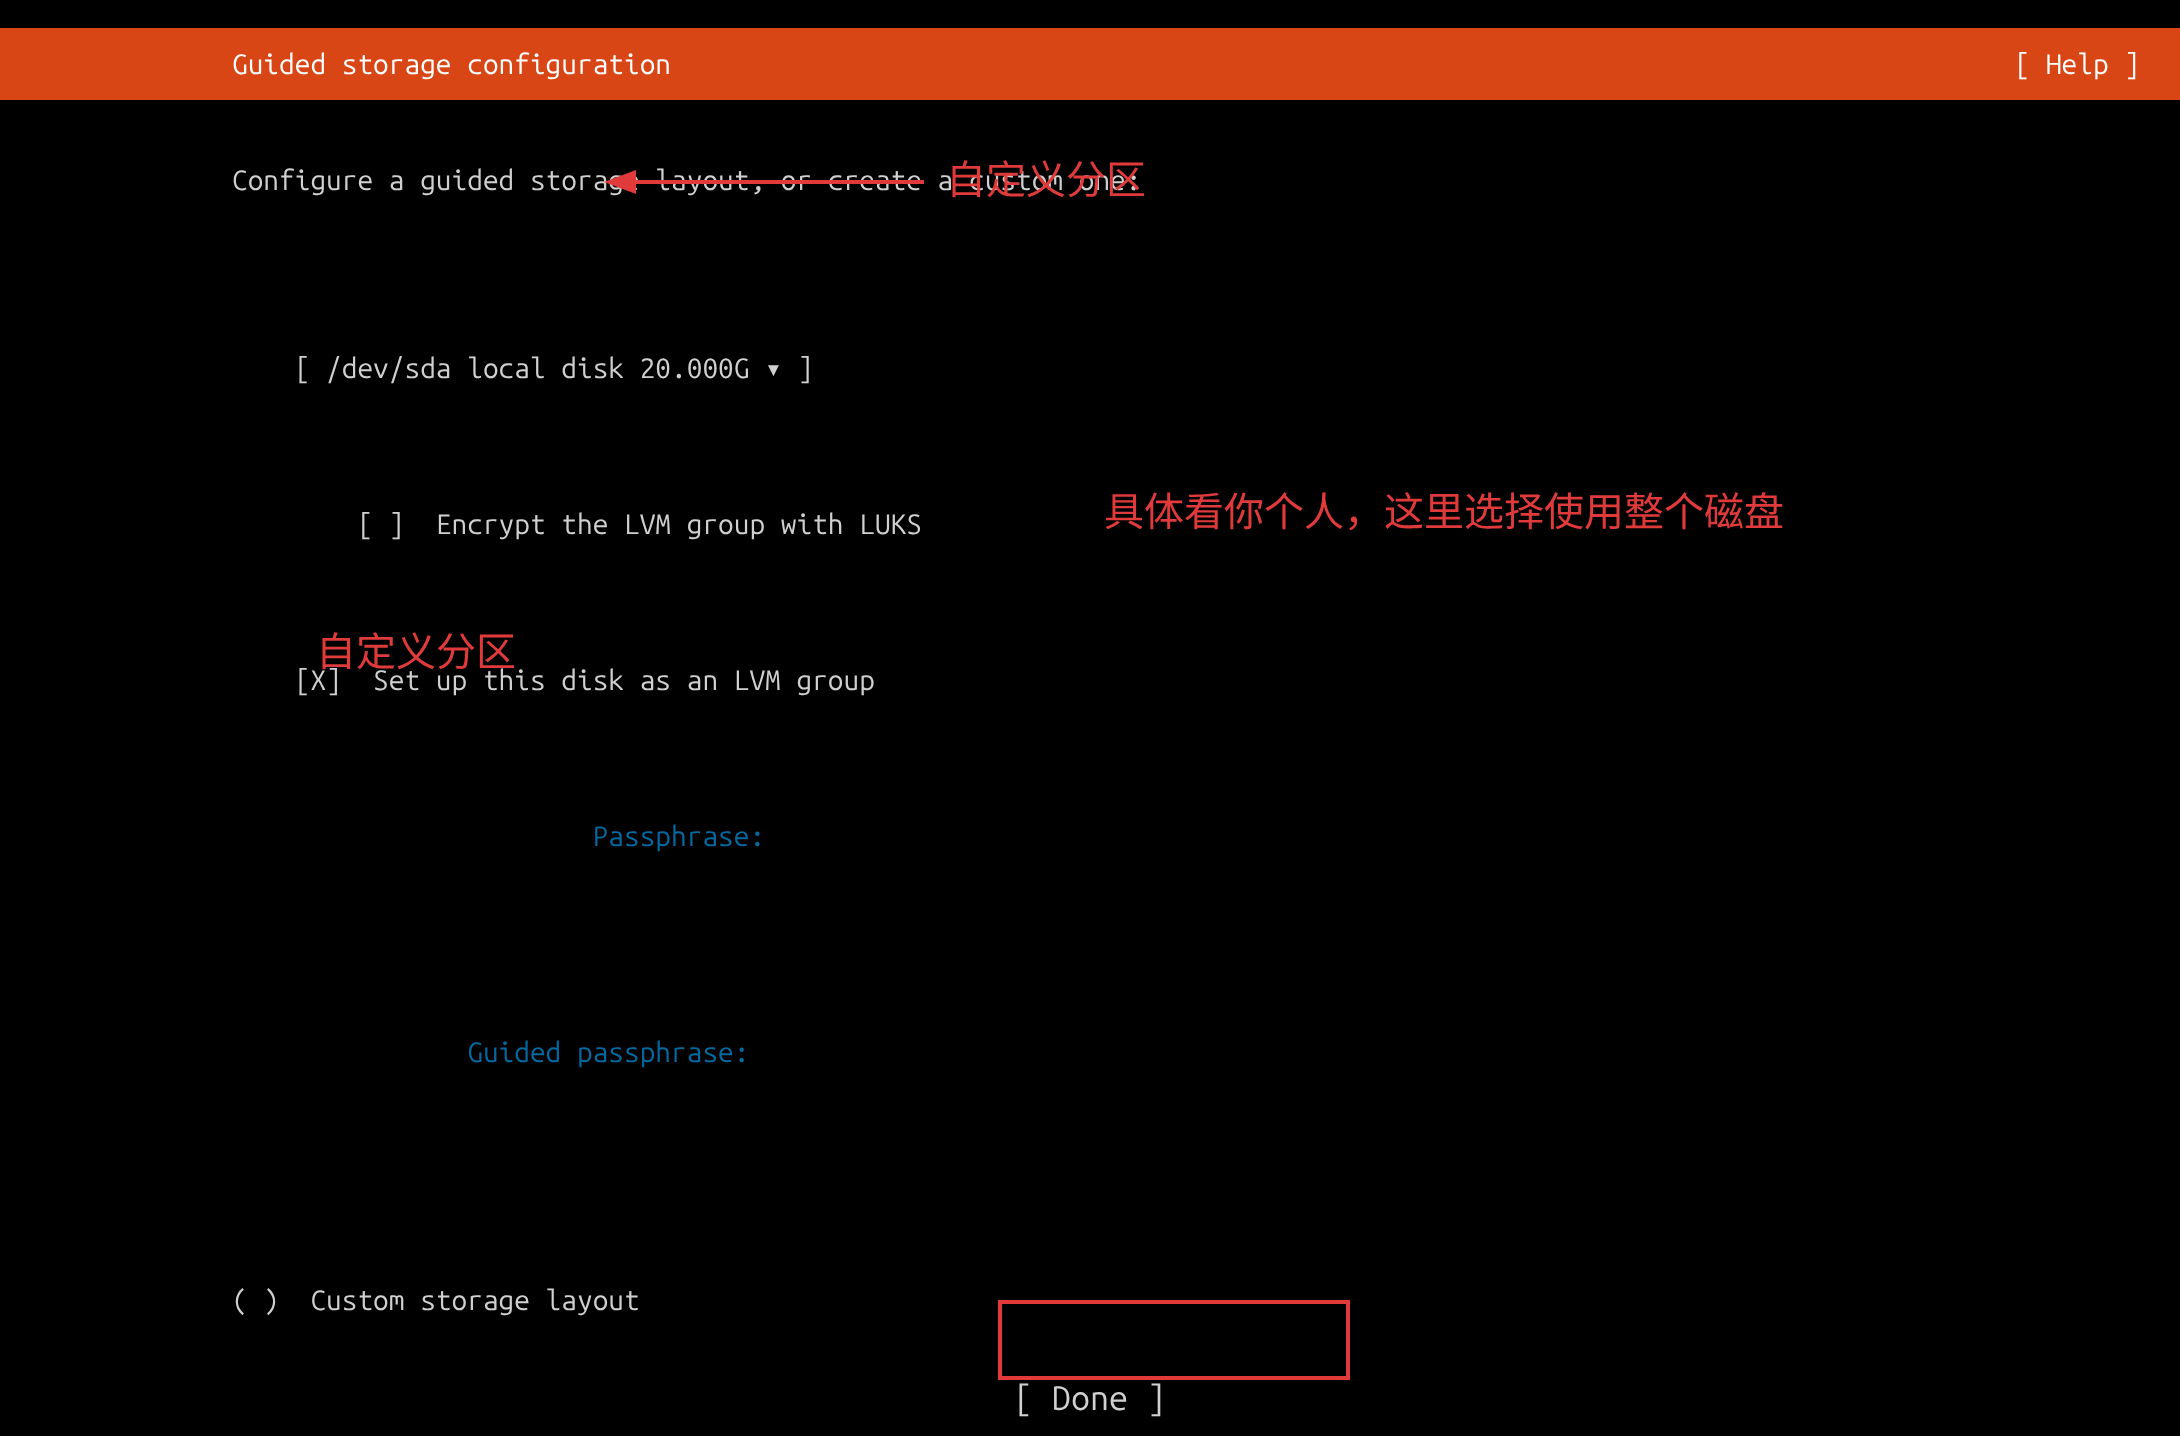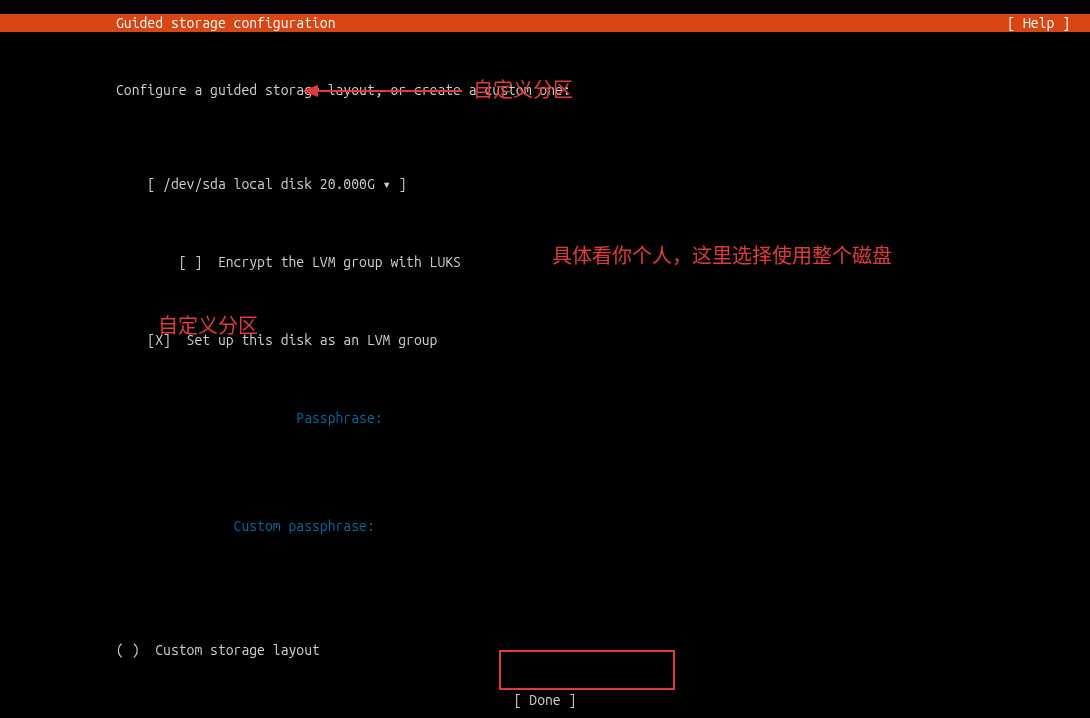--- a/index.html
+++ b/index.html
@@ -12,21 +12,21 @@
     font-size: 14px;
     color: #d0d0d0;
     overflow: hidden;
     position: relative;
   }
   .header {
     position: absolute;
     top: 14px;
     left: 0;
     right: 0;
-    height: 18px;
+    height: 36px;
     background: #d84615;
     color: #ffffff;
     display: flex;
     align-items: center;
     justify-content: space-between;
     padding: 0 20px 0 116px;
     box-sizing: border-box;
     font-size: 14px;
   }
   .content {
@@ -57,21 +57,21 @@
   .anno1 { top: 74px; left: 473px; }
   .anno2 { top: 240px; left: 552px; }
   .anno3 { top: 310px; left: 158px; }
   .footer {
     position: absolute;
     left: 0;
     right: 0;
     bottom: 10px;
     text-align: center;
     font-family: "Ubuntu Mono", "DejaVu Sans Mono", "Consolas", monospace;
-    font-size: 14px;
+    font-size: 17px;
   }
   .btnrow { height: 16px; line-height: 16px; }
   .done-highlight {
     position: absolute;
     border: 2px solid #e03a3a;
     width: 172px;
     height: 36px;
     left: 499px;
     top: 650px;
     pointer-events: none;
@@ -91,21 +91,21 @@
 
 
   <div class="line2">    [ /dev/sda local disk 20.000G ▾ ]</div>
 
   <div class="line2">        [ ]  Encrypt the LVM group with LUKS</div>
 
   <div class="line2">    [X]  Set up this disk as an LVM group</div>
 
   <div class="line2 dim">                       Passphrase:</div>
   <div style="height:14px"></div>
-  <div class="line2 dim">               Custom passphrase:</div>
+  <div class="line2 dim">               Guided passphrase:</div>
   <div style="height:14px"></div>
 
   <div class="line2">( )  Custom storage layout</div>
 </div>
 
 <svg class="arrow" width="160" height="16">
   <line x1="160" y1="8" x2="12" y2="8" stroke="#e03a3a" stroke-width="2"></line>
   <polygon points="0,8 16,2 16,14" fill="#e03a3a"></polygon>
 </svg>
 

